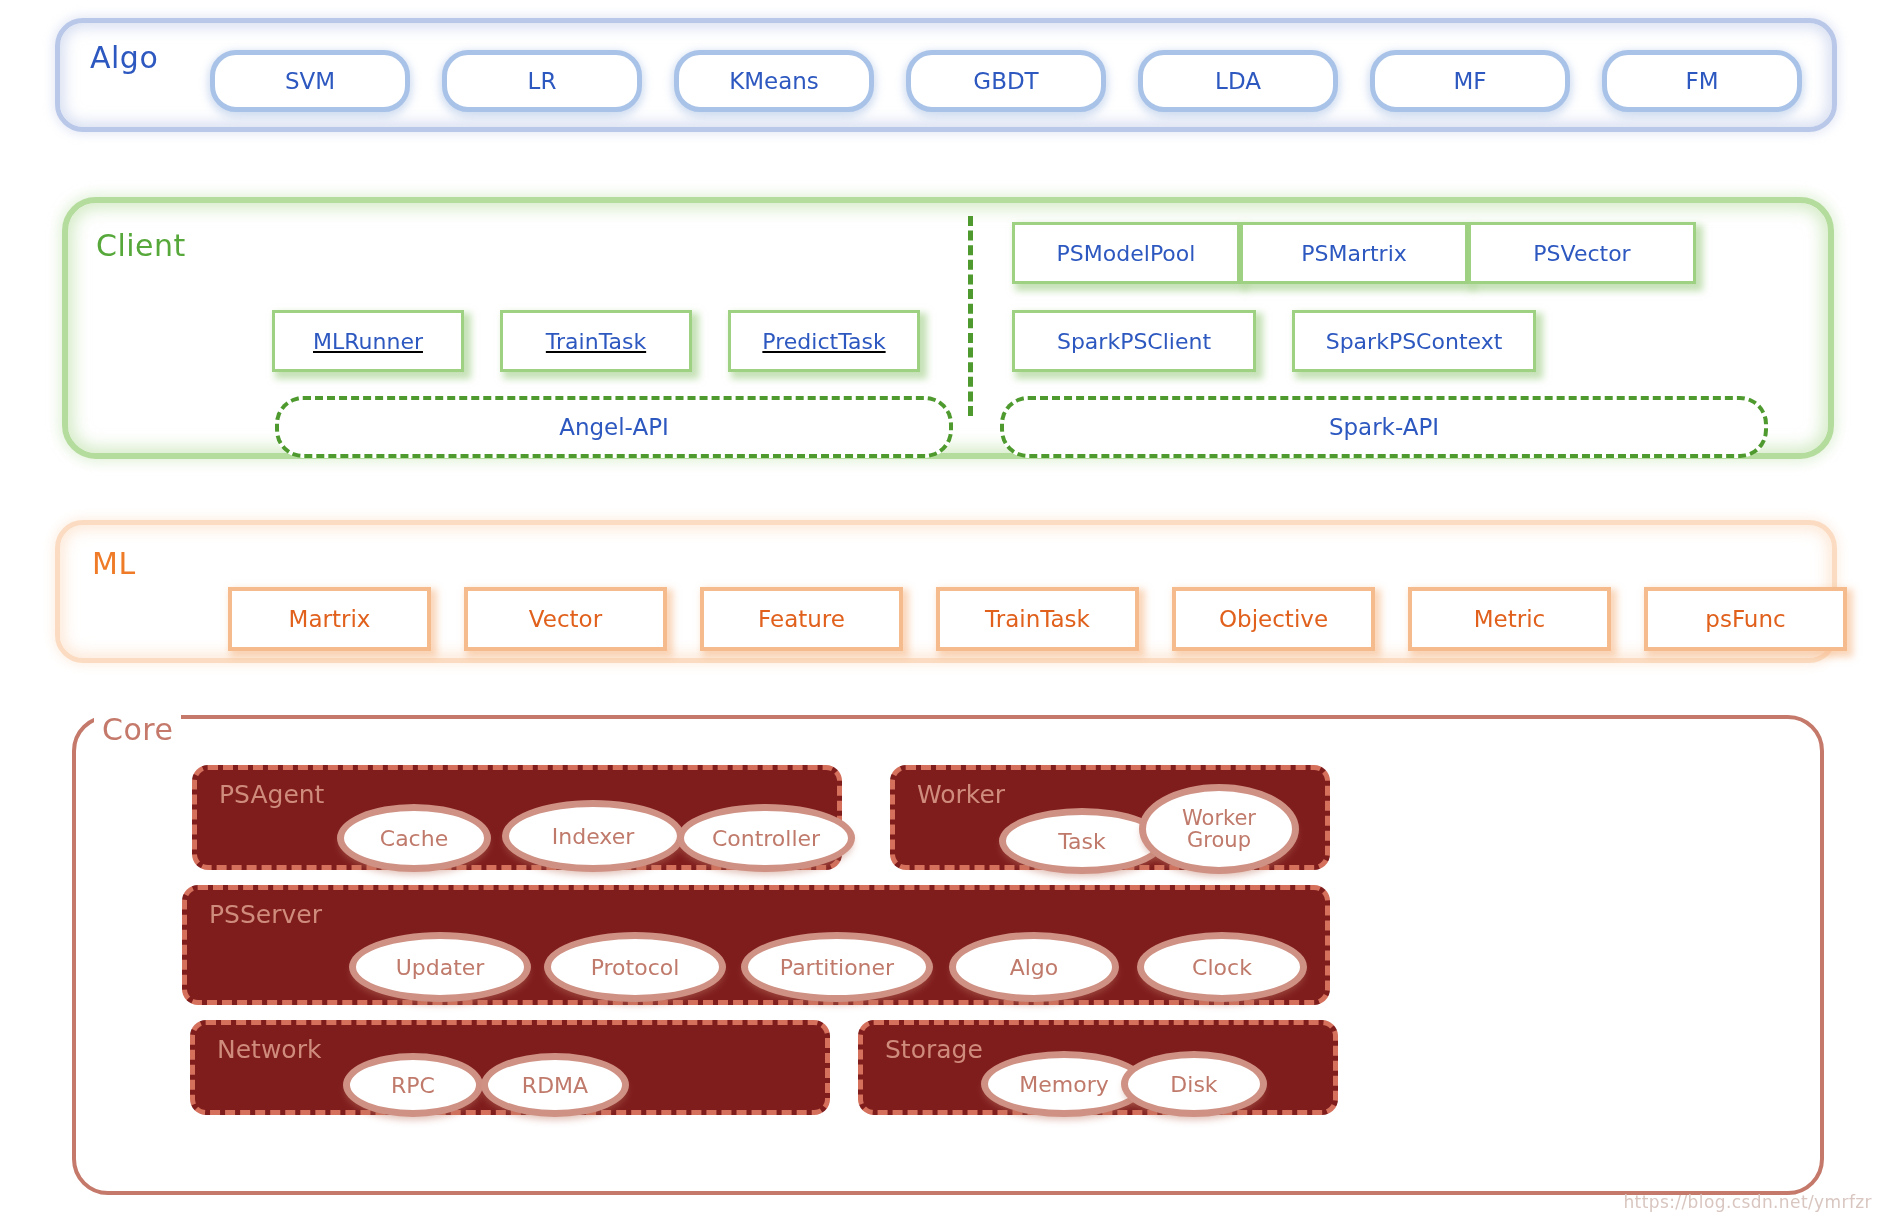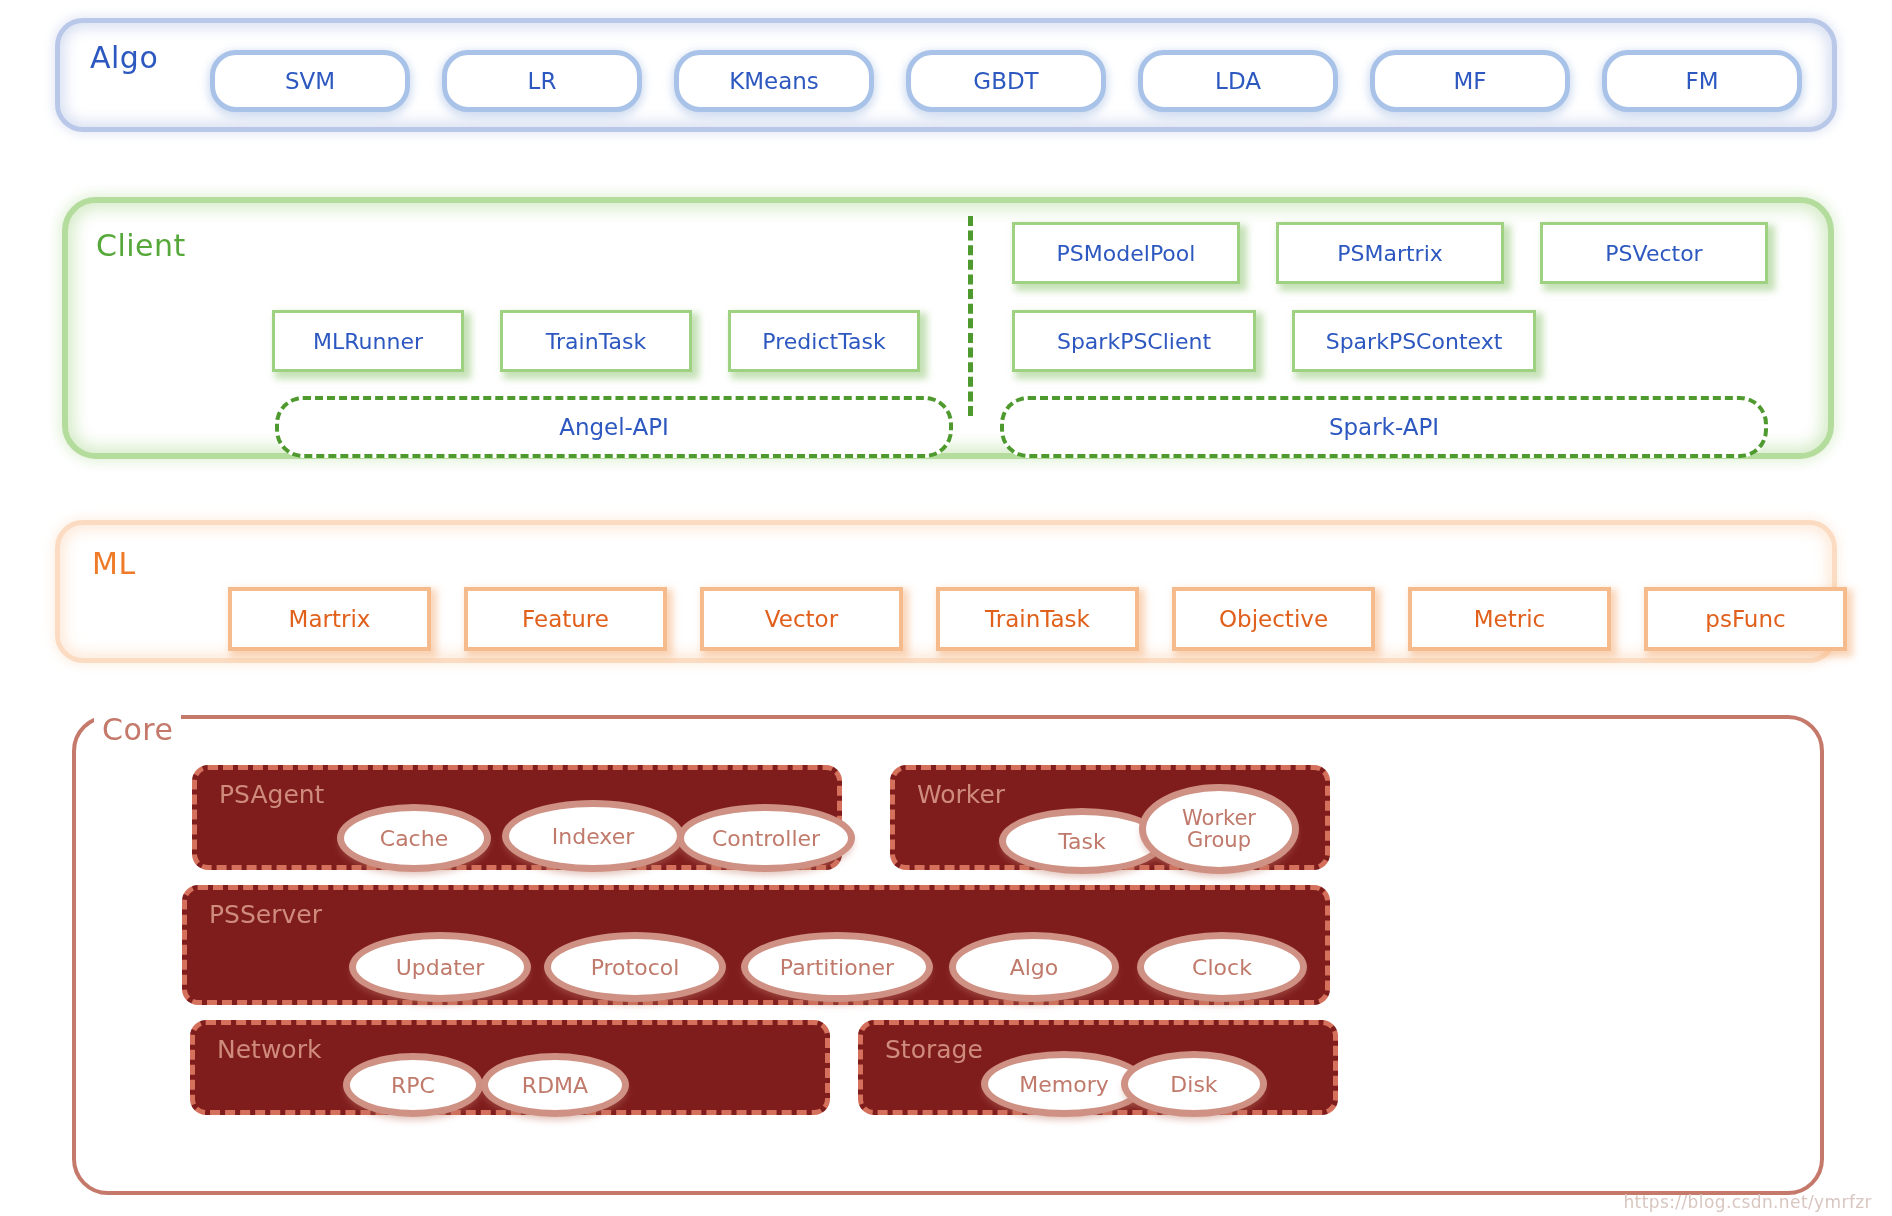--- a/index.html
+++ b/index.html
@@ -52,22 +52,22 @@
   #client-title{left:96px;top:228px;color:#57a83a;}
   .gbox{
     height:56px;
     border:3px solid #9fd182;
     background:#fff;
     display:flex;align-items:center;justify-content:center;
     color:#2d58c0;font-size:22px;
     box-shadow:5px 5px 7px 2px rgba(150,200,120,.55);
   }
   #client-left-r1{position:absolute;left:272px;top:222px;display:flex;gap:36px;}
-  #client-left-r2{position:absolute;left:272px;top:310px;display:flex;gap:36px;}
-  #client-right-r1{position:absolute;left:1012px;top:222px;display:flex;gap:36px;}
+  #client-left-r2{position:absolute;left:272px;top:310px;display:flex;gap:36px;text-decoration:underline;}
+  #client-right-r1{position:absolute;left:1012px;top:222px;display:flex;}
   #client-right-r2{position:absolute;left:1012px;top:310px;display:flex;gap:36px;}
   .w180{width:186px;}
   .w220{width:222px;}
   .w238{width:238px;}
 
   #client-divider{
     position:absolute;left:968px;top:216px;width:0;height:200px;
     border-left:5px dashed #4f9a2f;
   }
   .api-box{
@@ -179,22 +179,22 @@
     <div class="gbox w238">SparkPSContext</div>
   </div>
 
   <div class="api-box" id="angel-api">Angel-API</div>
   <div class="api-box" id="spark-api">Spark-API</div>
 
   <div class="layer" id="ml-layer"></div>
   <div class="layer-title" id="ml-title">ML</div>
   <div id="ml-row">
     <div class="obox">Martrix</div>
+    <div class="obox">Vector</div>
     <div class="obox">Feature</div>
-    <div class="obox">Vector</div>
     <div class="obox">TrainTask</div>
     <div class="obox">Objective</div>
     <div class="obox">Metric</div>
     <div class="obox">psFunc</div>
   </div>
 
   <div class="layer" id="core-layer"></div>
   <div class="layer-title" id="core-title">Core</div>
 
   <div class="dashgroup" id="g-psagent">

